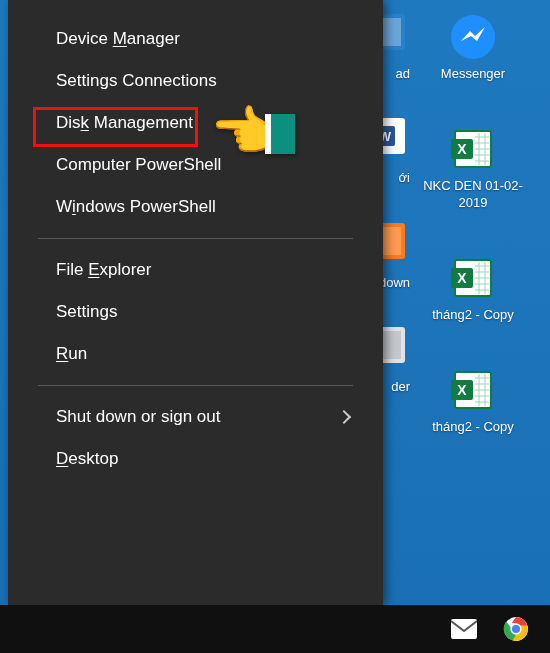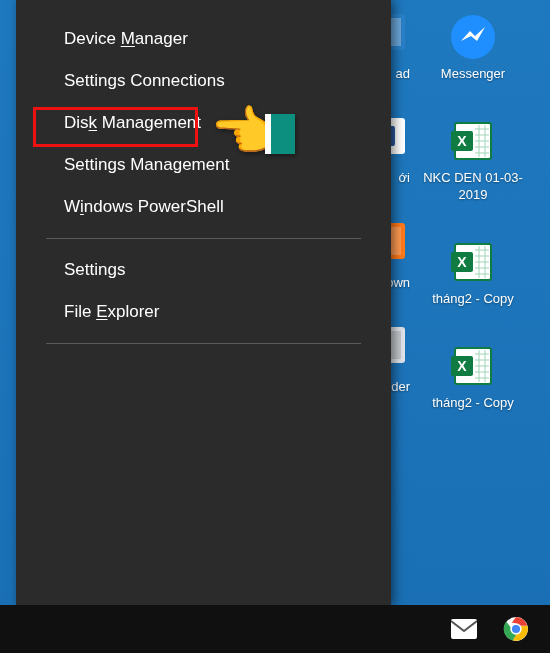--- a/index.html
+++ b/index.html
@@ -6,21 +6,21 @@
   html, body { width: 550px; height: 653px; overflow: hidden; font-family: "Segoe UI", Arial, sans-serif; }
   body { position: relative; background: #1a6fb4; }
 
   
   .desktop {
     position: absolute; inset: 0;
     background: linear-gradient(#1f79bf, #1a6fb4);
   }
   .icon-col {
     position: absolute; right: 12px; top: 10px; width: 130px;
-    display: flex; flex-direction: column; align-items: center; gap: 32px;
+    display: flex; flex-direction: column; align-items: center; gap: 40px;
   }
   .icon-col2 {
     position: absolute; right: 140px; top: 10px; width: 60px;
     display: flex; flex-direction: column; align-items: center; gap: 32px;
   }
   .dicon { width: 110px; display:flex; flex-direction:column; align-items:center; color:#fff; }
   .dicon .img { width:54px; height:54px; display:flex; align-items:center; justify-content:center; }
   .dicon .lbl { text-align:center; font-size:13px; line-height:1.25; margin-top:2px; text-shadow:0 1px 2px rgba(0,0,0,.4);}
   .dicon.partial .img { width:40px; height:54px; align-items:flex-start; }
   .dicon.partial .lbl { font-size:13px; }
@@ -29,21 +29,21 @@
 
   
   .taskbar {
     position:absolute; left:0; right:0; bottom:0; height:48px;
     background:#101010; display:flex; align-items:center; justify-content:flex-end; gap:24px; padding-right:20px;
   }
   .taskbar .titem { width:28px; height:28px; display:flex; align-items:center; justify-content:center; }
 
   
   .winx {
-    position:absolute; left:16px; top:0; width:375px; height:606px;
+    position:absolute; left:8px; top:0; width:375px; height:606px;
     background:#2b2b2b; color:#fff; padding: 18px 0 8px 0;
     box-shadow: 3px 0 10px rgba(0,0,0,.5);
   }
   .winx .item {
     padding: 11px 34px 11px 48px; font-size:17px; color:#fff; cursor:default;
     display:flex; align-items:center; justify-content:space-between;
   }
   .winx .item.arrow::after{
     content:""; width:8px; height:8px; border-right:2px solid #ccc; border-top:2px solid #ccc;
     transform: rotate(45deg);
@@ -97,21 +97,21 @@
               <line x1="26" y1="12" x2="40" y2="12"></line>
               <line x1="26" y1="18" x2="40" y2="18"></line>
               <line x1="26" y1="24" x2="40" y2="24"></line>
               <line x1="26" y1="30" x2="40" y2="30"></line>
               <line x1="26" y1="36" x2="40" y2="36"></line>
               <line x1="30" y1="8" x2="30" y2="40"></line>
               <line x1="36" y1="8" x2="36" y2="40"></line>
             </g>
           </svg>
       </div>
-      <div class="lbl">NKC DEN 01-03-2019</div>
+      <div class="lbl">NKC DEN 01-02-2019</div>
     </div>
     <div class="dicon">
       <div class="img">
         <svg width="48" height="48" viewBox="0 0 48 48">
             <rect x="6" y="6" width="36" height="36" rx="2" fill="#fff"></rect>
             <rect x="6" y="6" width="36" height="36" rx="2" fill="none" stroke="#107c41" stroke-width="2"></rect>
             <rect x="2" y="14" width="22" height="20" rx="2" fill="#107c41"></rect>
             <text x="13" y="29" font-size="14" font-weight="bold" fill="#fff" text-anchor="middle" font-family="Arial">X</text>
             <g stroke="#9fd5b7" stroke-width="1">
               <line x1="26" y1="12" x2="40" y2="12"></line>
@@ -193,36 +193,47 @@
         <div class="item">
           <span>Device <span class="underline">M</span>anager</span>
         </div>
         <div class="item">
           <span>Settings Connections</span>
         </div>
         <div class="item">
           <span>Dis<span class="underline">k</span> Management</span>
         </div>
         <div class="item">
-          <span>Settings Management</span>
+          <span>Computer PowerShell</span>
         </div>
         <div class="item">
           <span>W<span class="underline">i</span>ndows PowerShell</span>
         </div>
       </div>
     <hr>
     <div id="g2">
         <div class="item">
+          <span>File <span class="underline">E</span>xplorer</span>
+        </div>
+        <div class="item">
           <span>Settings</span>
         </div>
         <div class="item">
-          <span>File <span class="underline">E</span>xplorer</span>
+          <span><span class="underline">R</span>un</span>
         </div>
       </div>
     <hr>
+    <div id="g3">
+        <div class="item arrow">
+          <span>Shut down or sign out</span>
+        </div>
+        <div class="item">
+          <span><span class="underline">D</span>esktop</span>
+        </div>
+      </div>
   </div>
 
   <div class="redbox"></div>
   <div class="pointer">👈<span class="cuff"></span></div>
 
   <div class="taskbar">
     <div class="titem">
       <svg width="26" height="20" viewBox="0 0 26 20">
           <rect x="0" y="0" width="26" height="20" rx="2" fill="#fff"></rect>
           <path d="M0 2 L13 12 L26 2" fill="none" stroke="#555" stroke-width="2"></path>

